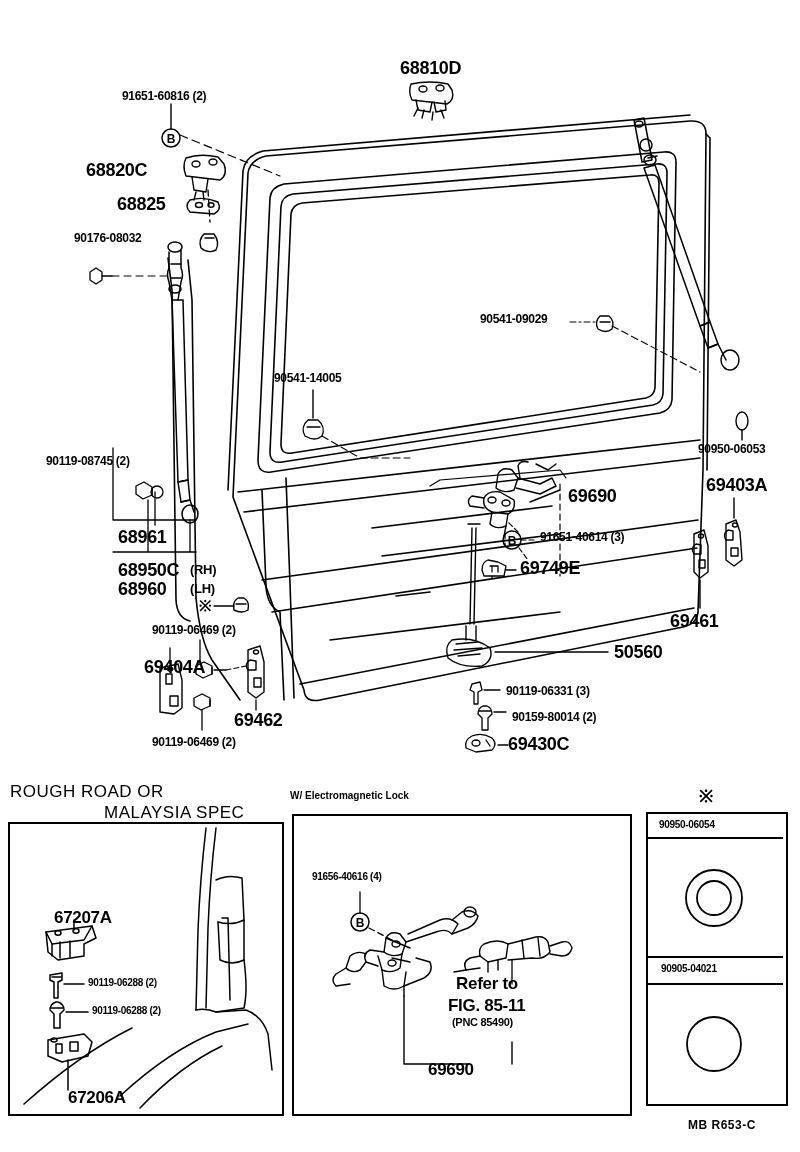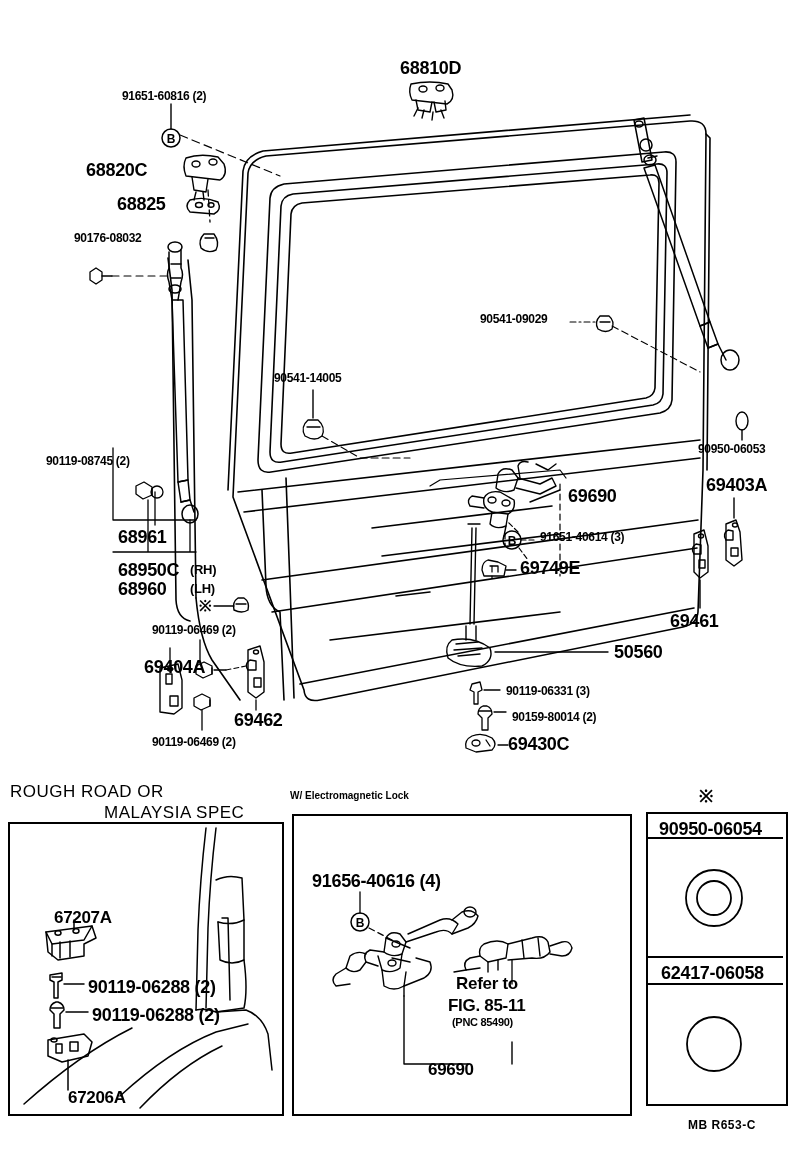--- a/index.html
+++ b/index.html
@@ -2,21 +2,21 @@
 <html><head>
 <meta charset="utf-8">
 <style>
   html,body{margin:0;padding:0;background:#fff;}
   body{width:800px;height:1152px;position:relative;overflow:hidden;
        font-family:"Liberation Sans",sans-serif;color:#000;}
   .lbl{position:absolute;white-space:nowrap;font-weight:bold;letter-spacing:-0.3px;}
   .s18{font-size:18px;}
   .s17{font-size:17px;}
   .s15{font-size:12px;}
-  .s14{font-size:18px;}
+  .s14{font-size:10px;}
   .s11{font-size:11px;}
   .hdr{position:absolute;white-space:nowrap;font-size:17px;letter-spacing:0.5px;}
   .hdr2{position:absolute;white-space:nowrap;font-size:10px;font-weight:bold;}
   svg{position:absolute;left:0;top:0;pointer-events:none;}
   .box{position:absolute;border:2px solid #000;}
   .star{position:absolute;font-size:15px;font-weight:bold;line-height:1;}
   .rh{font-size:13px;font-weight:bold;}
 </style>
 </head>
 <body>
@@ -403,15 +403,15 @@
     <line x1="647" y1="838" x2="783" y2="838"></line>
     <line x1="647" y1="957" x2="783" y2="957"></line>
     <line x1="647" y1="984" x2="783" y2="984"></line>
     <circle cx="714" cy="898" r="28"></circle>
     <circle cx="714" cy="898" r="17"></circle>
     <circle cx="714" cy="1044" r="27"></circle>
   </g>
 </svg>
 
 <div class="lbl s14" style="left:659px;top:819px;">90950-06054</div>
-<div class="lbl s14" style="left:661px;top:963px;">62417-06058</div>
+<div class="lbl s14" style="left:661px;top:963px;">90905-04021</div>
 
 <div class="lbl s15" style="left:688px;top:1118px;letter-spacing:0.5px;">MB  R653-C</div>
 
 </body></html>

